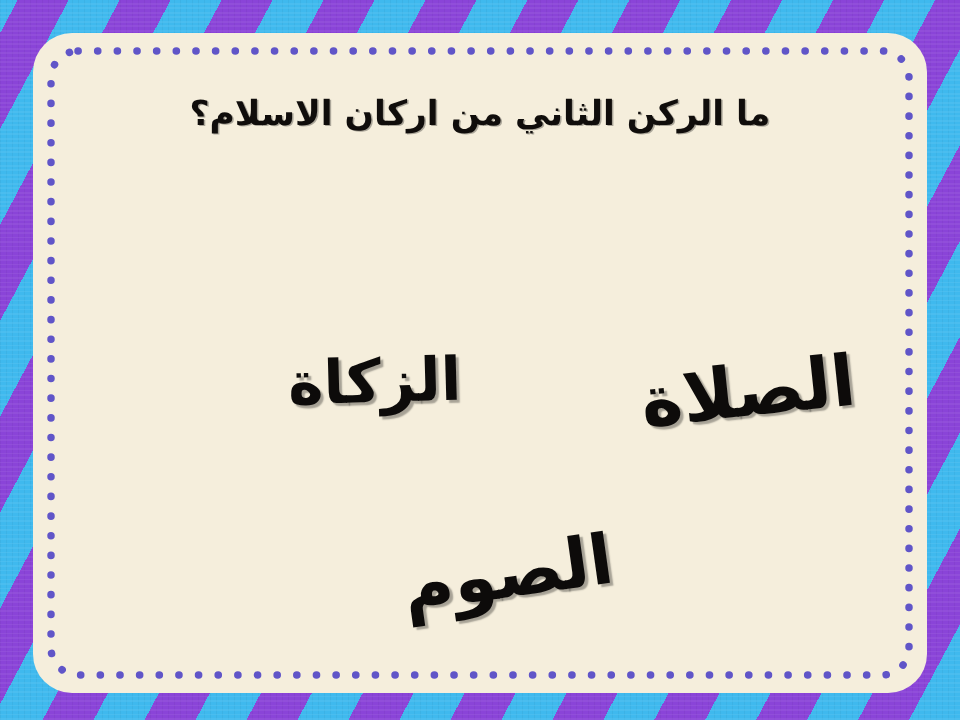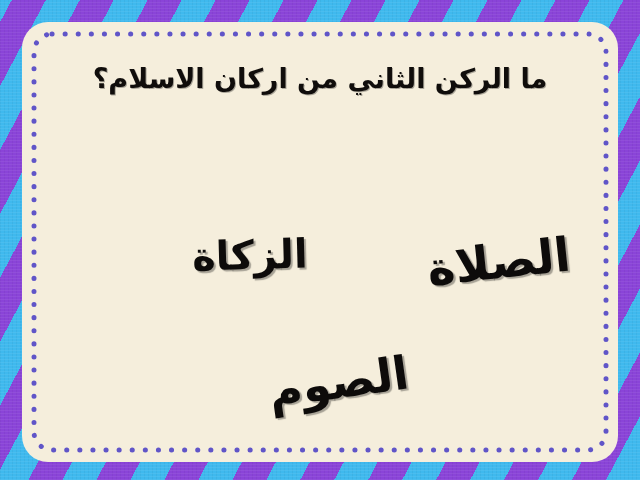--- a/index.html
+++ b/index.html
@@ -68,21 +68,21 @@
     pointer-events: none;
   }
 
   
   #question {
     position: absolute;
     left: 0;
     right: 0;
     top: 40px;
     text-align: center;
-    font-size: 27px;
+    font-size: 23px;
     font-weight: 700;
     color: #100d0b;
     letter-spacing: 0;
     line-height: 1.25;
     text-shadow: 1px 1px 0 rgba(0,0,0,.30);
     white-space: nowrap;
   }
 
   .answer {
     position: absolute;

